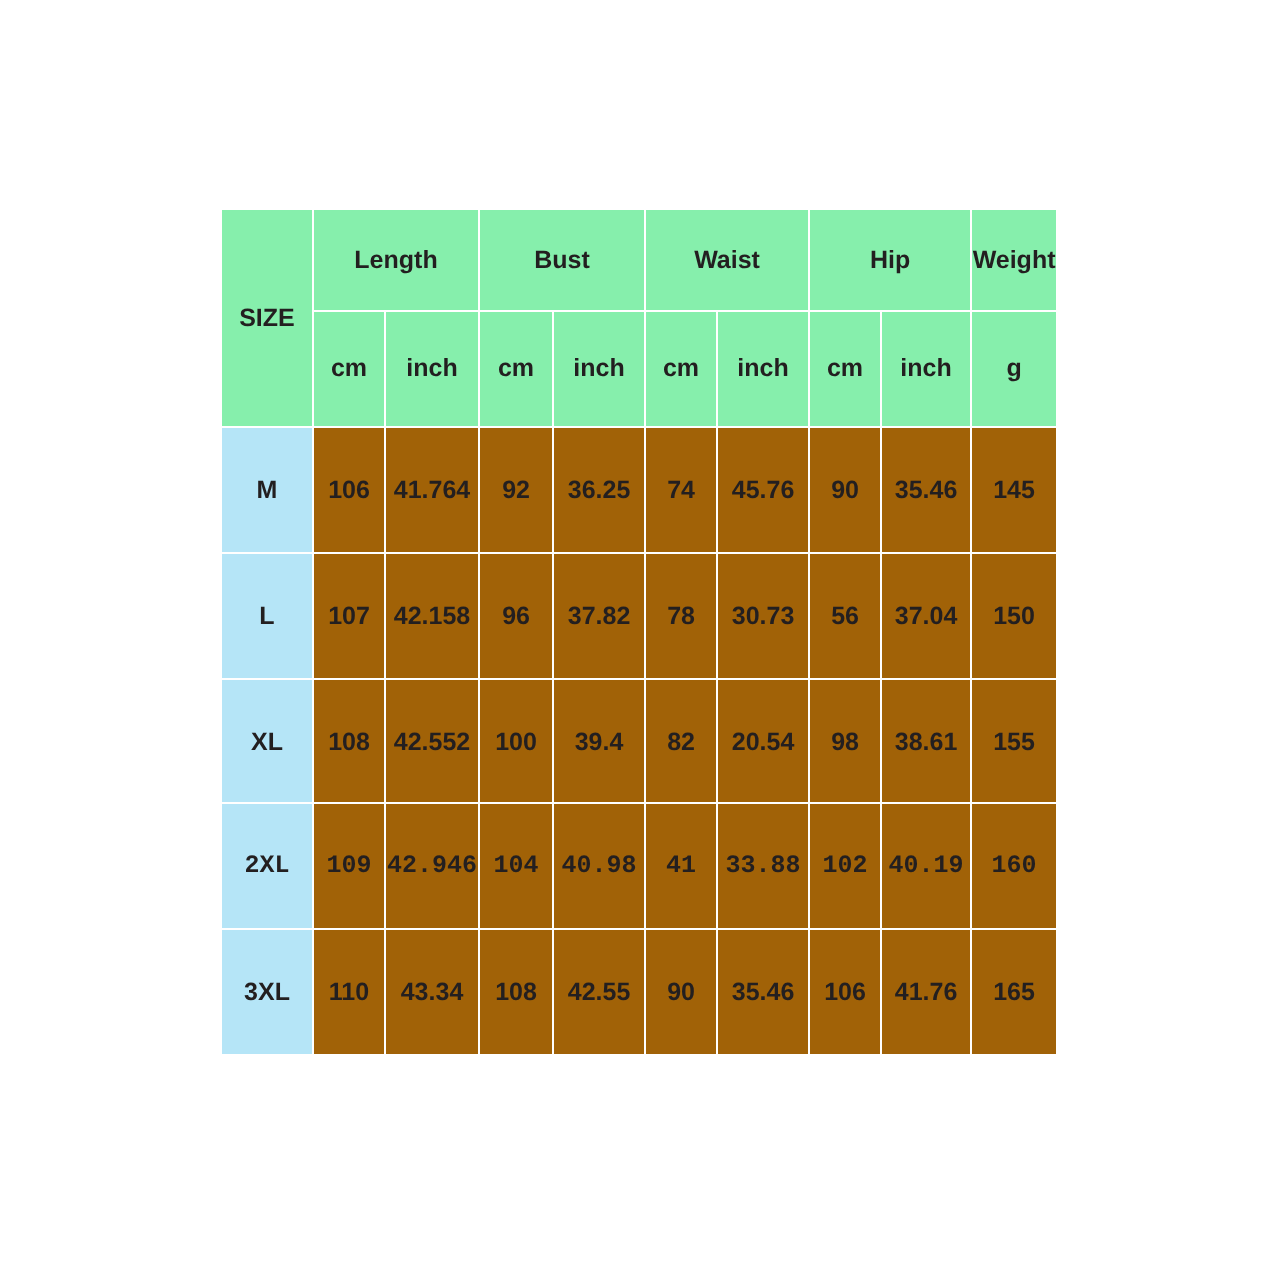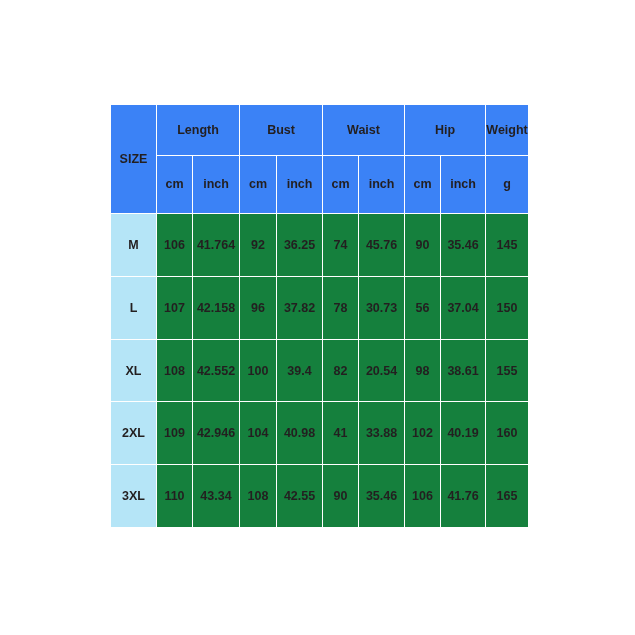--- a/index.html
+++ b/index.html
@@ -34,28 +34,28 @@
   table.size-table th {
     border: 1px solid #ffffff;
     text-align: center;
     vertical-align: middle;
     font-weight: bold;
     color: #231f20;
     font-size: 12.5px;
     padding: 0;
   }
   .hdr-green {
-    background: #3b82f6;
+    background: #86efac;
   }
   .size-cell {
     background: #b5e5f7;
     font-size: 13px;
   }
   .data-cell {
-    background: #15803d;
+    background: #a16207;
     font-size: 12.5px;
   }
   .grp-label {
     font-size: 13px;
   }
   .unit-label {
     font-size: 12.5px;
   }
   .size-header {
     font-size: 12.5px;
@@ -143,21 +143,21 @@
           <td class="data-cell">42.552</td>
           <td class="data-cell">100</td>
           <td class="data-cell">39.4</td>
           <td class="data-cell">82</td>
           <td class="data-cell">20.54</td>
           <td class="data-cell">98</td>
           <td class="data-cell">38.61</td>
           <td class="data-cell">155</td>
         </tr>
 
-        <tr style="height:62px;">
+        <tr style="height:62px;font-family:Liberation Mono, monospace;">
           <td class="size-cell">2XL</td>
           <td class="data-cell">109</td>
           <td class="data-cell">42.946</td>
           <td class="data-cell">104</td>
           <td class="data-cell">40.98</td>
           <td class="data-cell">41</td>
           <td class="data-cell">33.88</td>
           <td class="data-cell">102</td>
           <td class="data-cell">40.19</td>
           <td class="data-cell">160</td>

